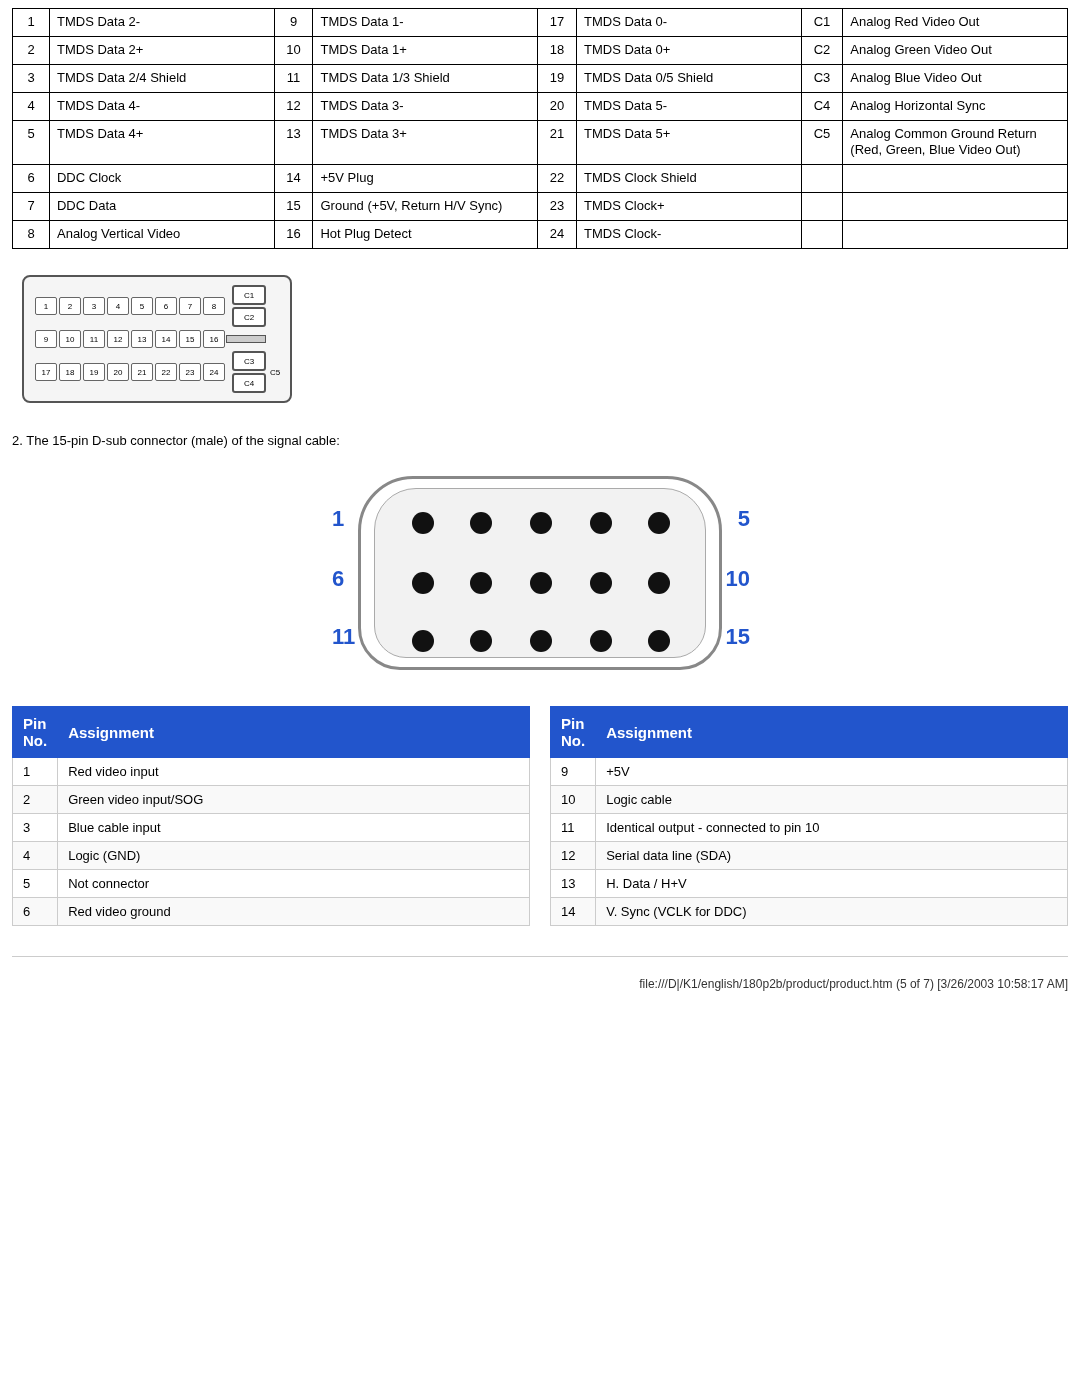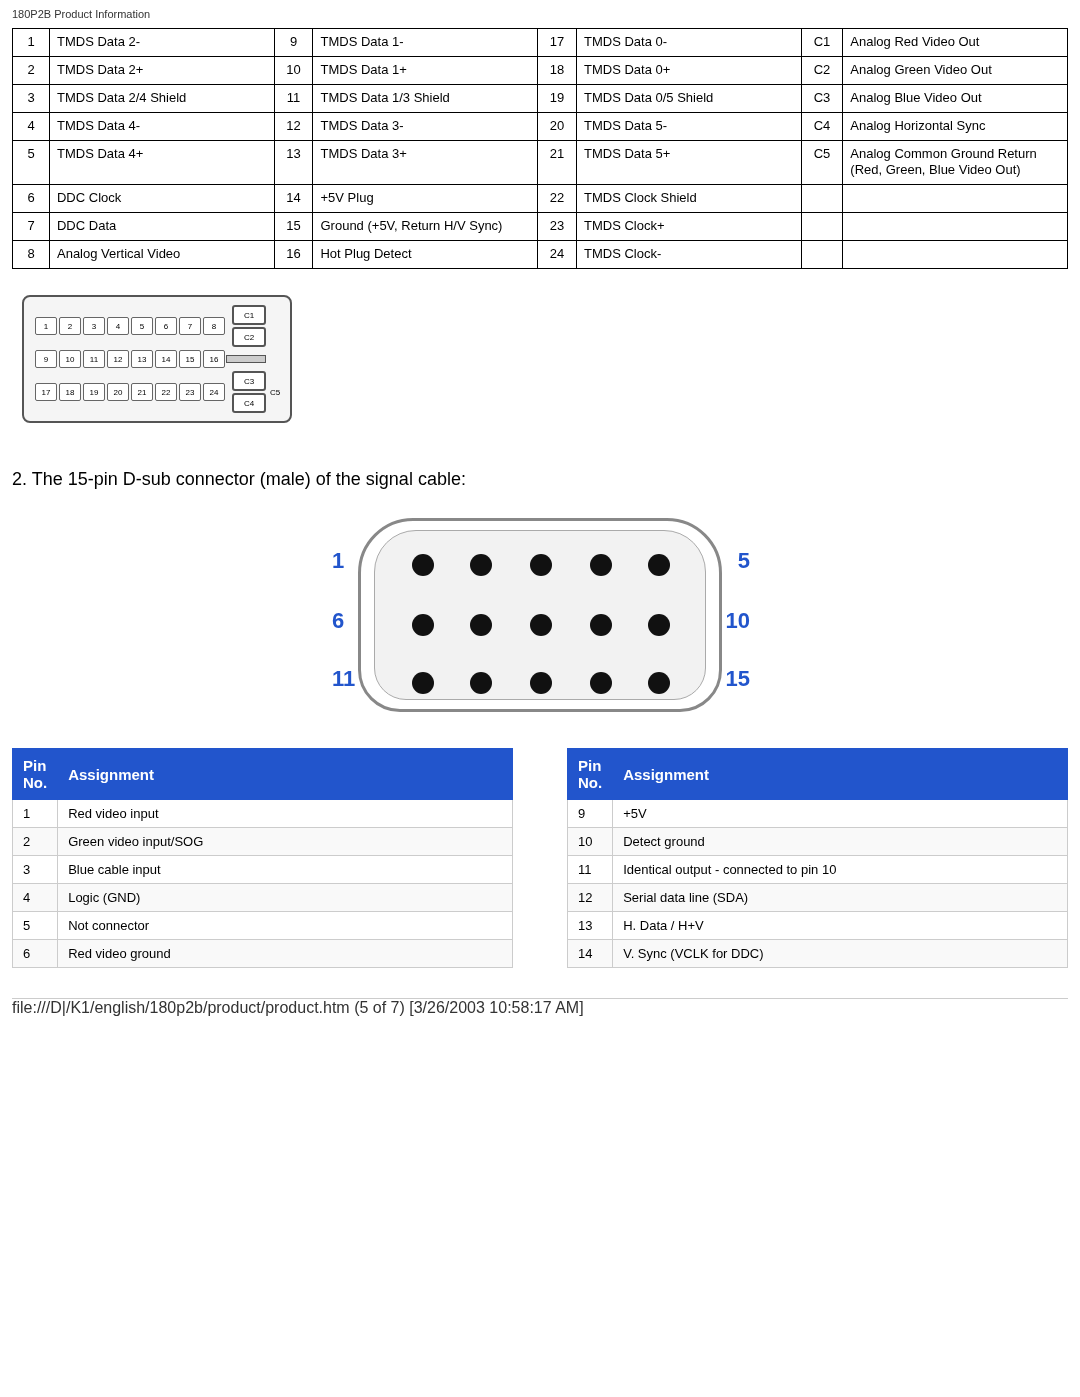--- a/index.html
+++ b/index.html
@@ -88,36 +88,36 @@
     .dvi-horz-bar {
       width: 40px;
       height: 8px;
       border: 1px solid #555;
       background: #ccc;
       margin: 1px 0;
     }
 
     
     .section-text {
-      font-size: 18px;
-      margin: 28px 0 10px 0;
+      font-size: 13px;
+      margin: 12px 0 10px 0;
     }
 
     
     .dsub-diagram {
       margin: 10px auto 18px auto;
       width: 420px;
       position: relative;
       height: 230px;
     }
 
     
     .pin-tables-wrapper {
       display: flex;
-      gap: 17px;
+      gap: 0;
       margin-top: 10px;
       width: 100%;
     }
     .pin-table {
       border-collapse: collapse;
       flex: 1;
     }
     .pin-table th {
       background: #2255cc;
       color: #fff;
@@ -142,33 +142,33 @@
     .pin-table tr:nth-child(even) td {
       background: #f9f9f9;
     }
     .table-spacer {
       width: 20px;
     }
 
     
     .status-bar {
       margin-top: 30px;
-      font-size: 16px;
+      font-size: 12px;
       color: #333;
       border-top: 1px solid #ccc;
-      padding-top: 0;
+      padding-top: 20px;
+      text-align: right;
     }
   </style>
 </head>
 <body>
 
 <div class="page-wrapper">
 
   
-  <div class="page-title">180P2B Product Information</div>
 
   
   <table class="dvi-table">
     <tbody id="dvi-tbody">
         <tr>
       <td class="pin-num">1</td>
       <td class="pin-name">TMDS Data 2-</td>
       <td class="pin-num">9</td>
       <td class="pin-name">TMDS Data 1-</td>
       <td class="pin-num">17</td>
@@ -373,21 +373,21 @@
           <th>Assignment</th>
         </tr>
       </thead>
       <tbody id="pin-right-tbody">
           <tr>
         <td class="pn">9</td>
         <td>+5V</td>
       </tr>
           <tr>
         <td class="pn">10</td>
-        <td>Detect ground</td>
+        <td>Logic cable</td>
       </tr>
           <tr>
         <td class="pn">11</td>
         <td>Identical output - connected to pin 10</td>
       </tr>
           <tr>
         <td class="pn">12</td>
         <td>Serial data line (SDA)</td>
       </tr>
           <tr>

